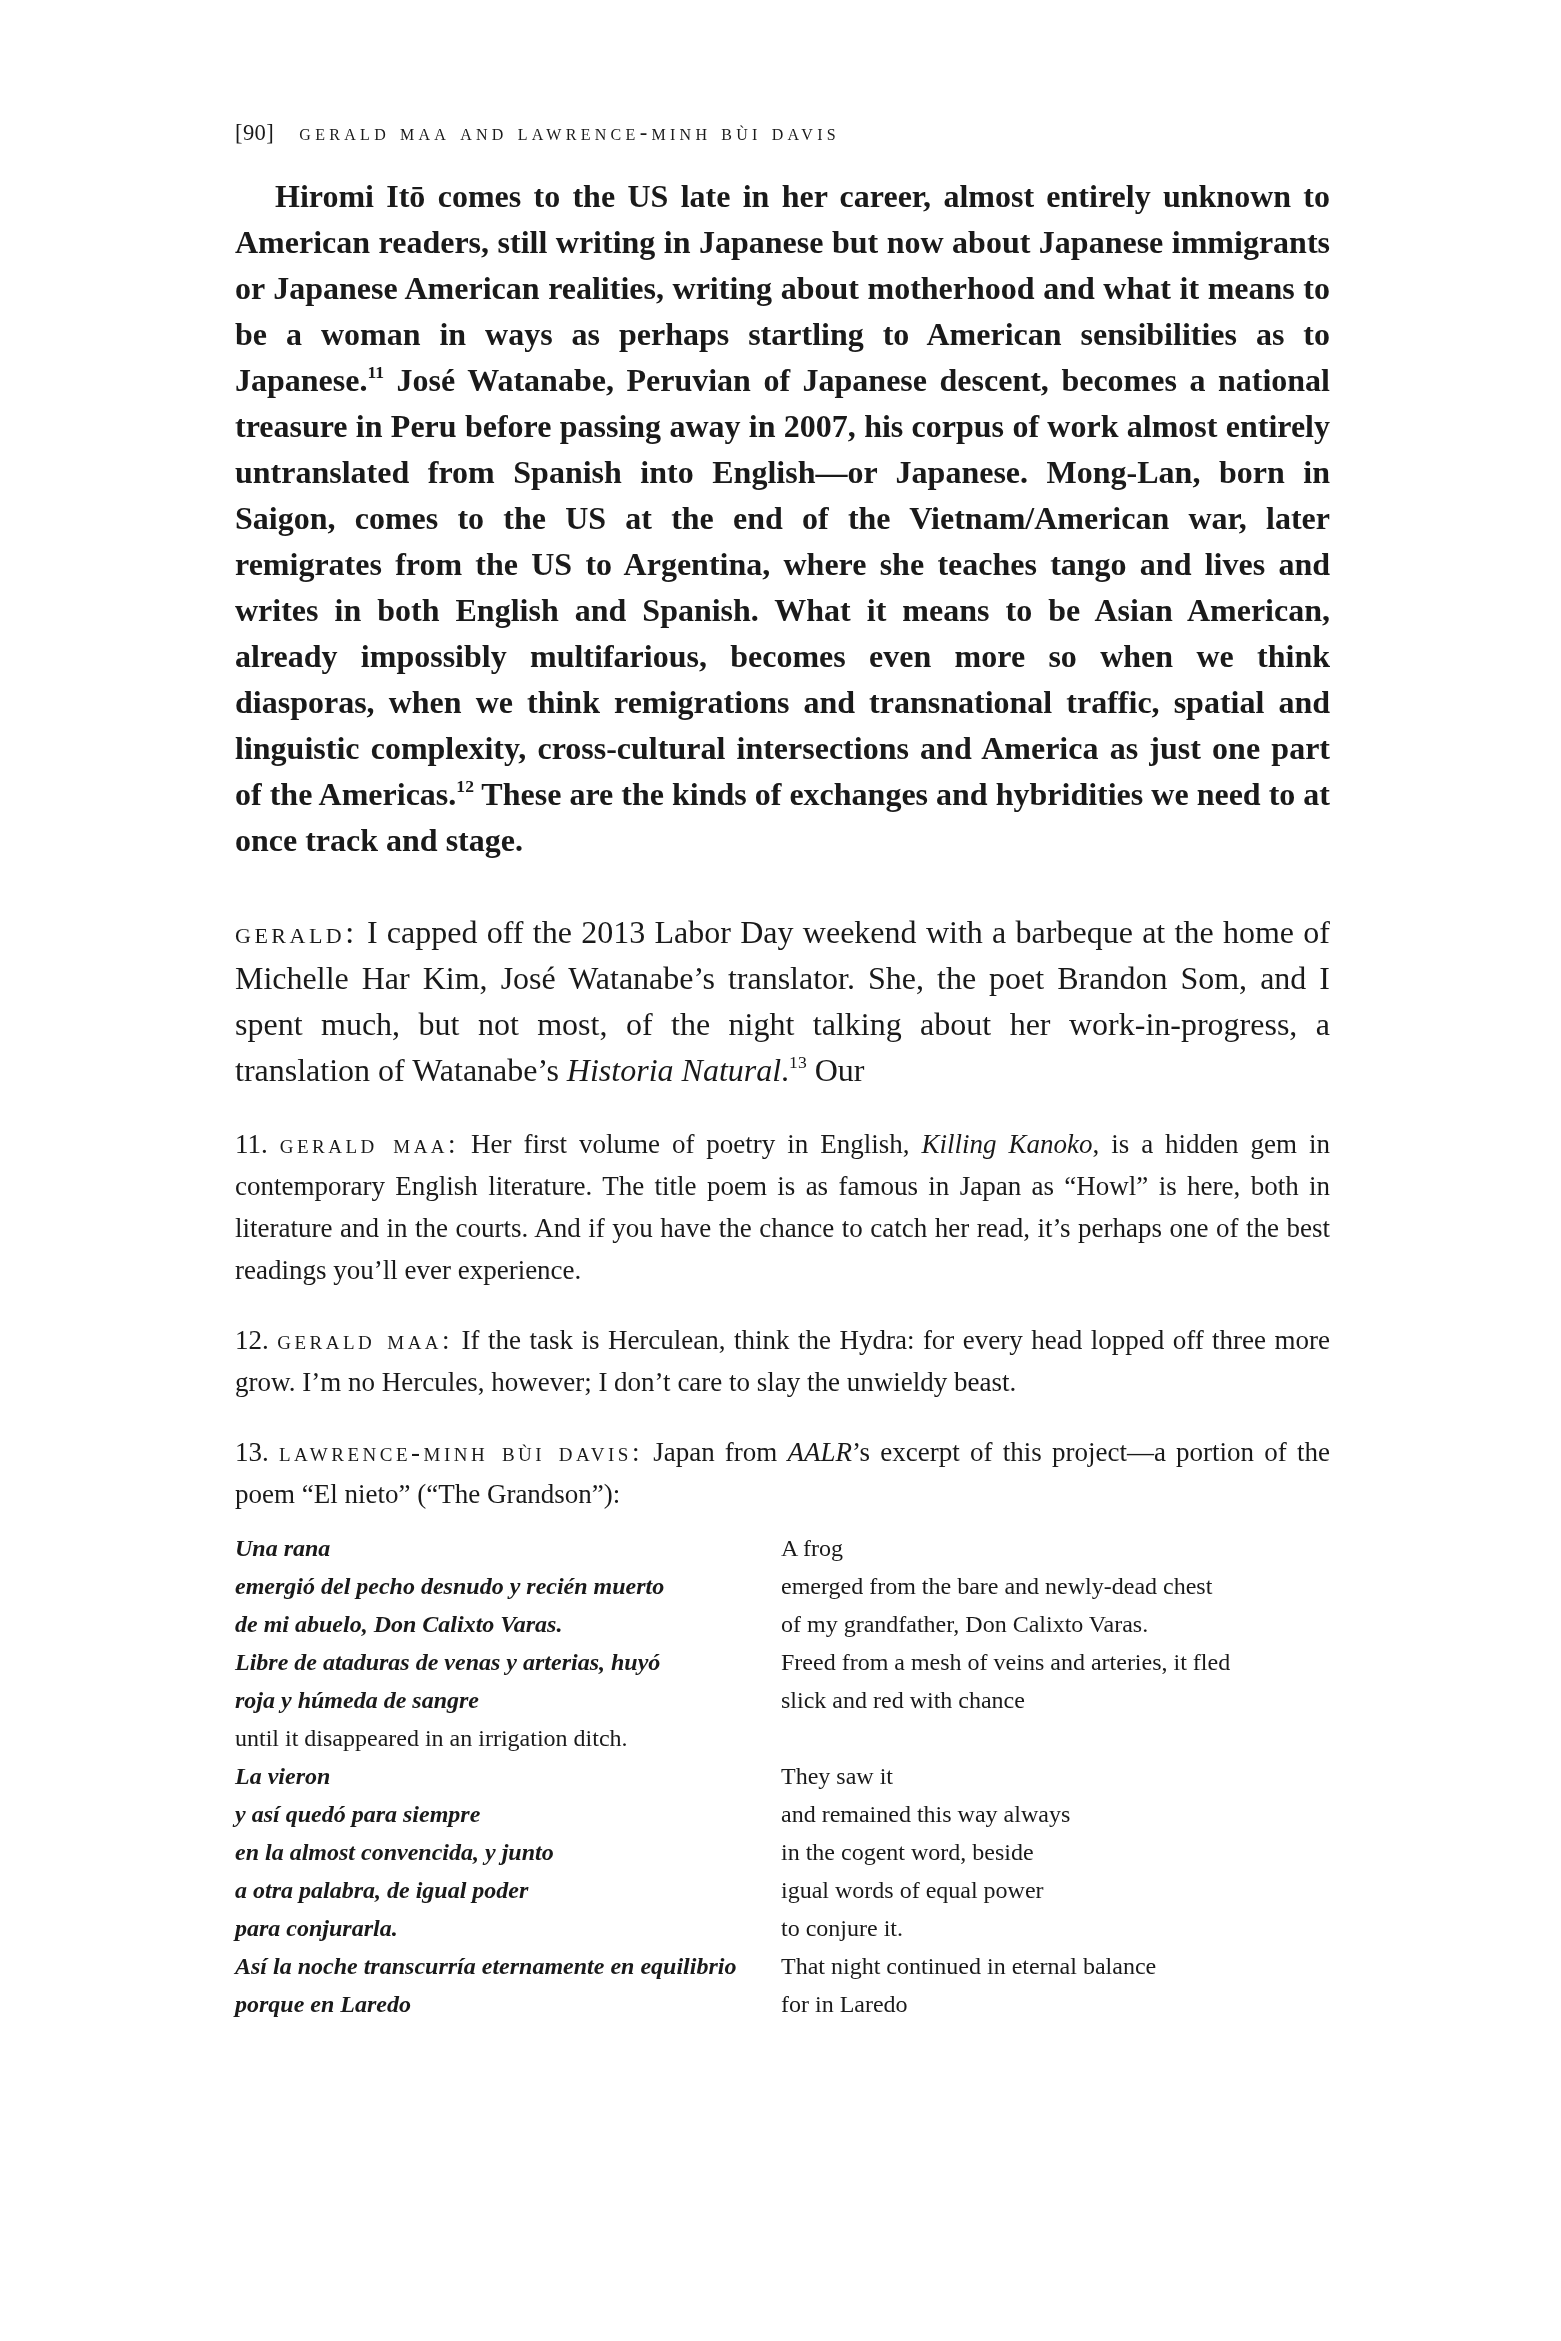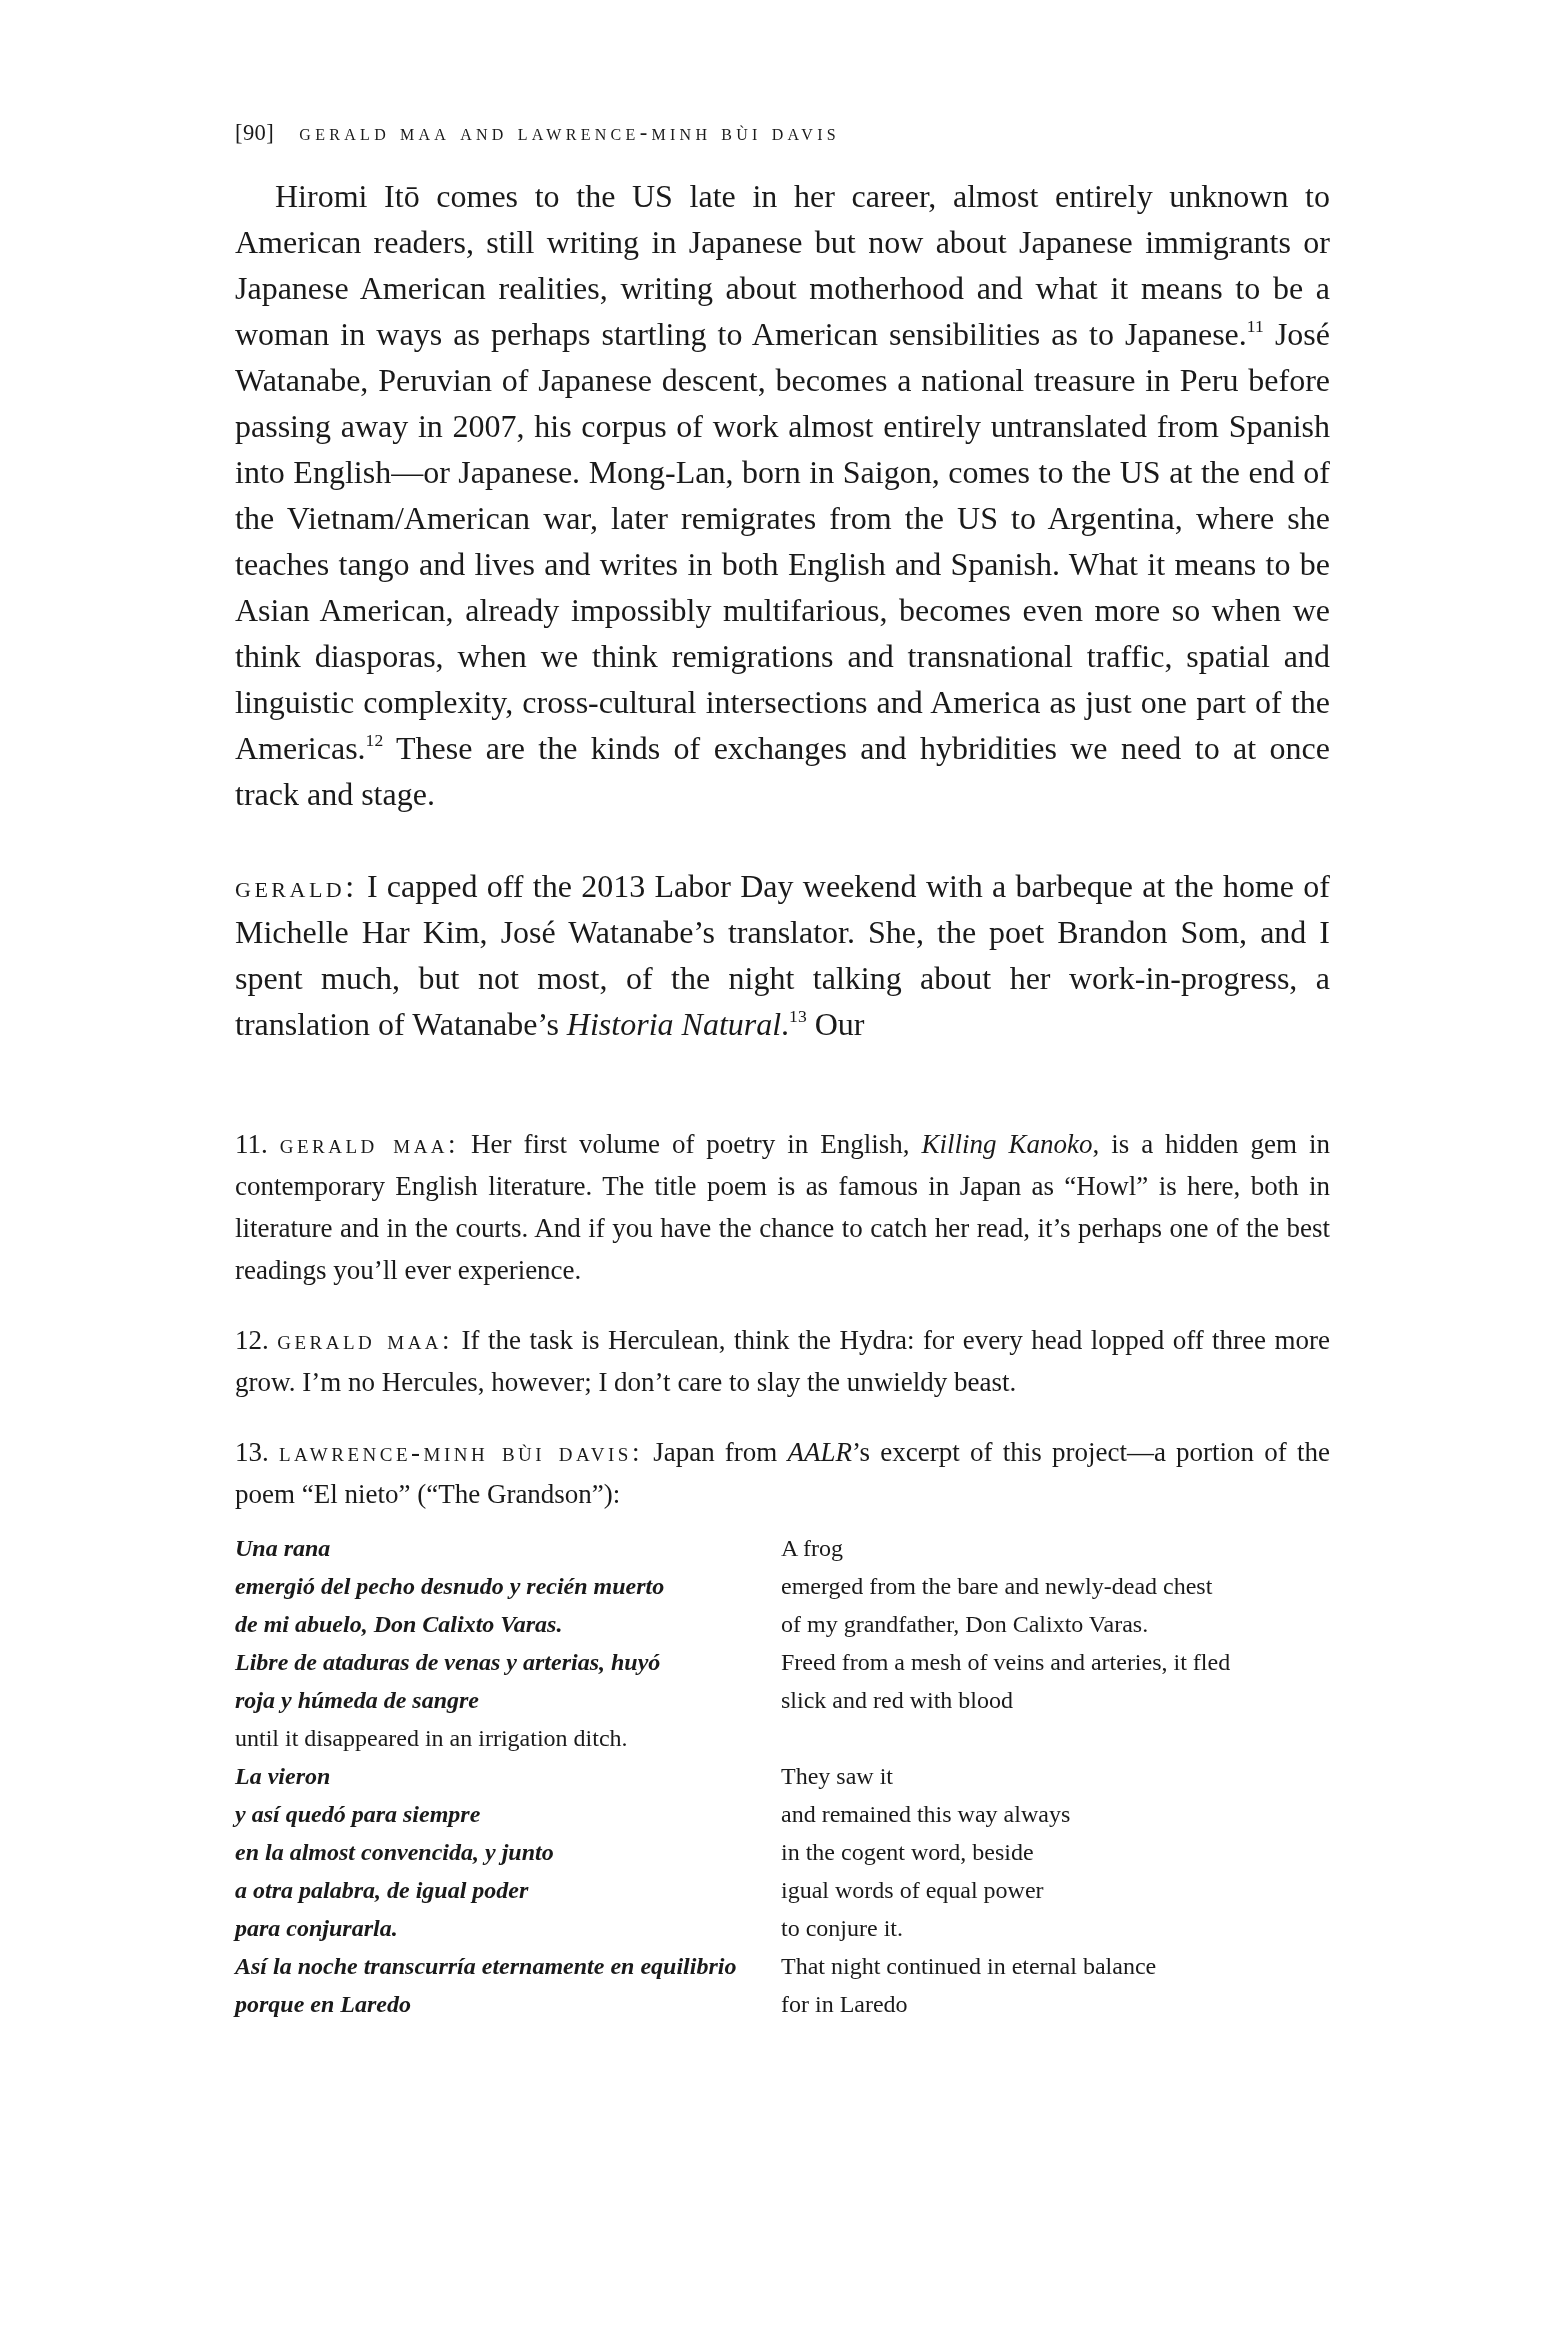--- a/index.html
+++ b/index.html
@@ -5,21 +5,21 @@
   html, body { margin:0; padding:0; background:#ffffff; }
   body { width:1561px; height:2342px; position:relative; overflow:hidden; color:#1a1a1a;
          font-family:"Liberation Serif","DejaVu Serif",serif; }
   .page { position:absolute; left:235px; top:0; width:1095px; }
   .running-head { position:absolute; top:120px; left:0; font-size:22.6px; letter-spacing:0.4px; white-space:nowrap; }
   .running-head .pg { margin-right:19px; }
   .running-head .authors { font-variant:small-caps; letter-spacing:4.3px; text-transform:lowercase; }
   .body { position:absolute; top:173px; left:0; width:1095px; font-size:32px; line-height:46px;
           text-align:justify; hyphens:manual; }
   .body p { margin:0; }
-  .body p.indent { text-indent:40px; }
+  .body p.indent { text-indent:40px;font-weight:bold; }
   .gap { height:46px; }
   sup { font-size:0.55em; line-height:0; vertical-align:0.75em; }
   .sc { font-variant:small-caps; text-transform:lowercase; letter-spacing:3.5px; }
   .notes { position:absolute; top:1123px; left:0; width:1095px; font-size:27px; line-height:42px; text-align:justify; }
   .note { margin:0 0 28px 0; }
   .poem { position:absolute; top:1529px; left:0; width:1095px; font-size:24px; line-height:38px; }
   .poem-row { display:flex; }
   .poem-es { width:546px; font-style:italic; white-space:nowrap;font-weight:bold; }
   .poem-en { white-space:nowrap; }
 </style>
@@ -57,21 +57,21 @@
     <div class="poem-row">
         <span class="poem-es">de mi abuelo, Don Calixto Varas.</span>
         <span class="poem-en">of my grandfather, Don Calixto Varas.</span>
       </div>
     <div class="poem-row">
         <span class="poem-es">Libre de ataduras de venas y arterias, huyó</span>
         <span class="poem-en">Freed from a mesh of veins and arteries, it fled</span>
       </div>
     <div class="poem-row">
         <span class="poem-es">roja y húmeda de sangre</span>
-        <span class="poem-en">slick and red with blood</span>
+        <span class="poem-en">slick and red with chance</span>
       </div>
     <div class="poem-row">
         <span class="poem-en">until it disappeared in an irrigation ditch.</span>
       </div>
     <div class="poem-row">
         <span class="poem-es">La vieron</span>
         <span class="poem-en">They saw it</span>
       </div>
     <div class="poem-row">
         <span class="poem-es">y así quedó para siempre</span>

